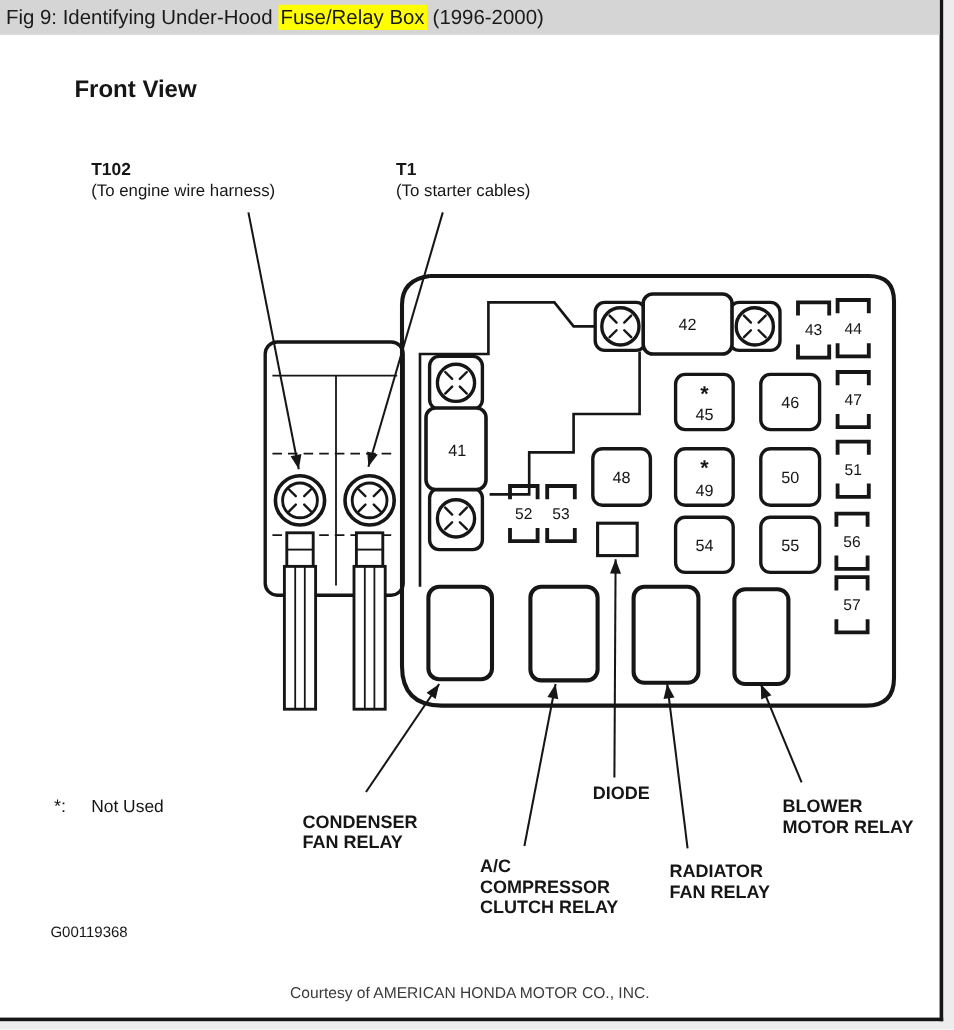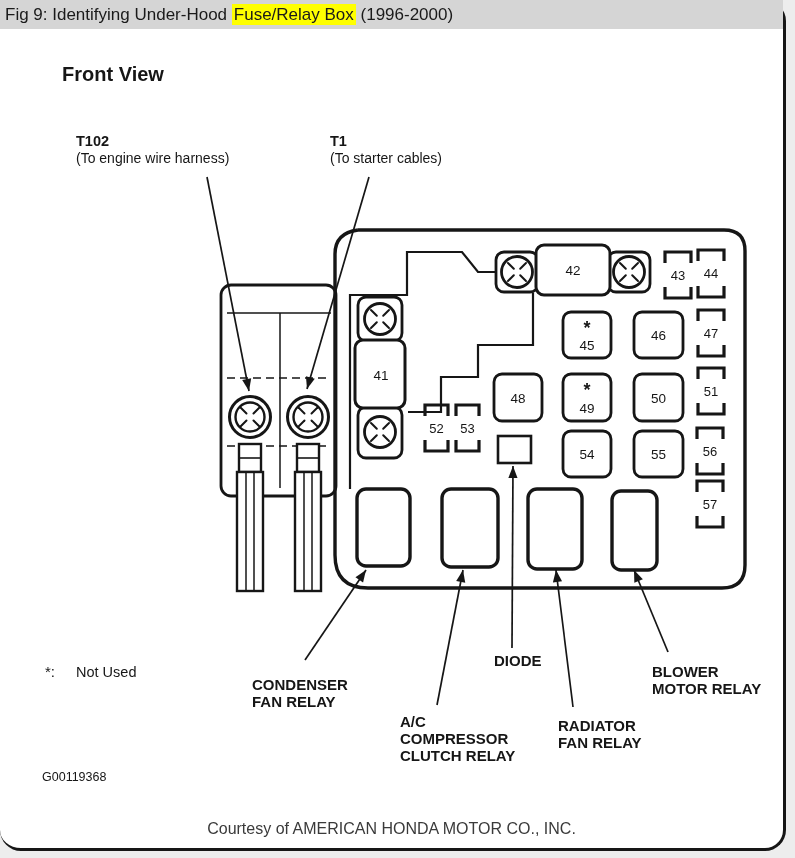--- a/index.html
+++ b/index.html
@@ -6,33 +6,32 @@
   body{
     width:795px;height:858px;position:relative;overflow:hidden;
     background:#ededed;
     font-family:"Liberation Sans",sans-serif;
   }
   .page{
     position:absolute;left:0;top:0;width:783px;height:848px;
     background:#ffffff;
     border-right:3px solid #161616;
     border-bottom:3px solid #161616;
-    border-radius:21px;
   }
   .titlebar{
     position:absolute;left:0;top:0;width:783px;height:29px;
     background:#d5d5d5;color:#1a1a1a;
     font-size:17px;line-height:29px;
     padding-left:5px;box-sizing:border-box;
     white-space:nowrap;
   }
   .titlebar .hl{background:#ffff00;padding:1px 2px;}
   .footer{
     position:absolute;left:0;top:820px;width:783px;
-    text-align:center;font-size:16px;color:#3a3a3a;
+    text-align:center;font-size:13px;color:#3a3a3a;
   }
   svg#diagram{position:absolute;left:0;top:0;pointer-events:none;}
   svg text{font-family:"Liberation Sans",sans-serif;}
 </style>
 </head>
 <body>
 
 <div class="page">
   <div class="titlebar">
     <span>Fig 9: Identifying Under-Hood </span><span class="hl">Fuse/Relay Box</span><span> (1996-2000)</span>

